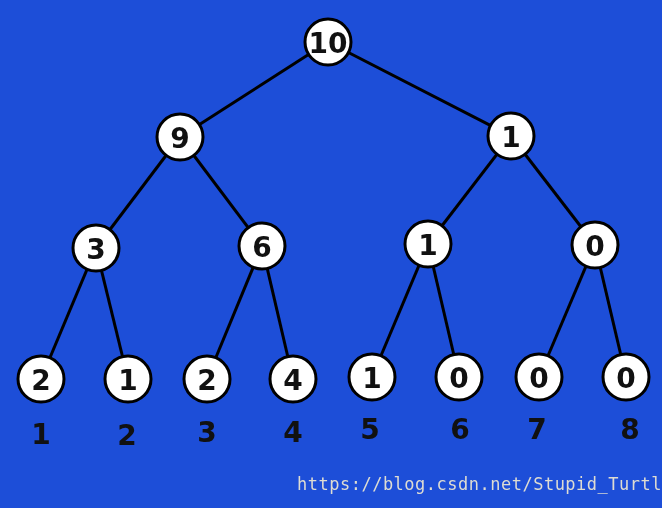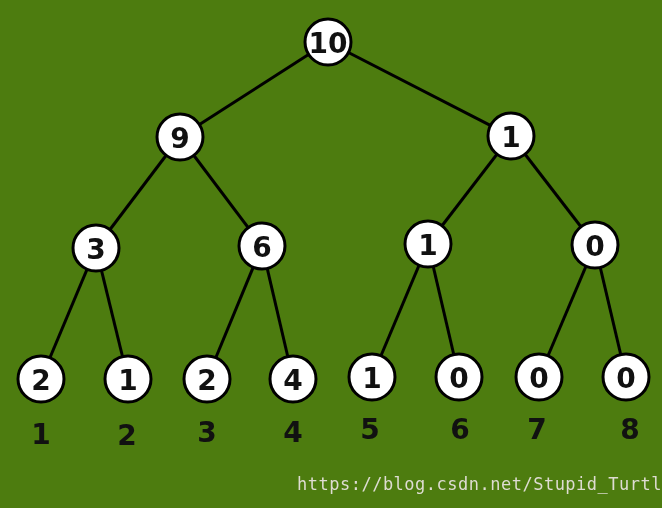--- a/index.html
+++ b/index.html
@@ -34,21 +34,21 @@
     font-family: "DejaVu Sans Mono", monospace;
     font-size: 17px;
     letter-spacing: 0.5px;
     white-space: nowrap;
     user-select: none;
   }
 </style>
 </head>
 <body>
 
-<div class="stage" style="background: #4d7c0f;">
+<div class="stage" style="background: #1d4ed8;">
   <svg class="tree-canvas" width="662" height="508" viewBox="0 0 662 508">
       <line x1="328" y1="42" x2="180" y2="137" stroke="#000000" stroke-width="3"></line>
       <line x1="328" y1="42" x2="511" y2="136" stroke="#000000" stroke-width="3"></line>
       <line x1="180" y1="137" x2="96" y2="248" stroke="#000000" stroke-width="3"></line>
       <line x1="180" y1="137" x2="262" y2="246" stroke="#000000" stroke-width="3"></line>
       <line x1="511" y1="136" x2="428" y2="244" stroke="#000000" stroke-width="3"></line>
       <line x1="511" y1="136" x2="595" y2="245" stroke="#000000" stroke-width="3"></line>
       <line x1="96" y1="248" x2="41" y2="379" stroke="#000000" stroke-width="3"></line>
       <line x1="96" y1="248" x2="128" y2="379" stroke="#000000" stroke-width="3"></line>
       <line x1="262" y1="246" x2="207" y2="379" stroke="#000000" stroke-width="3"></line>

